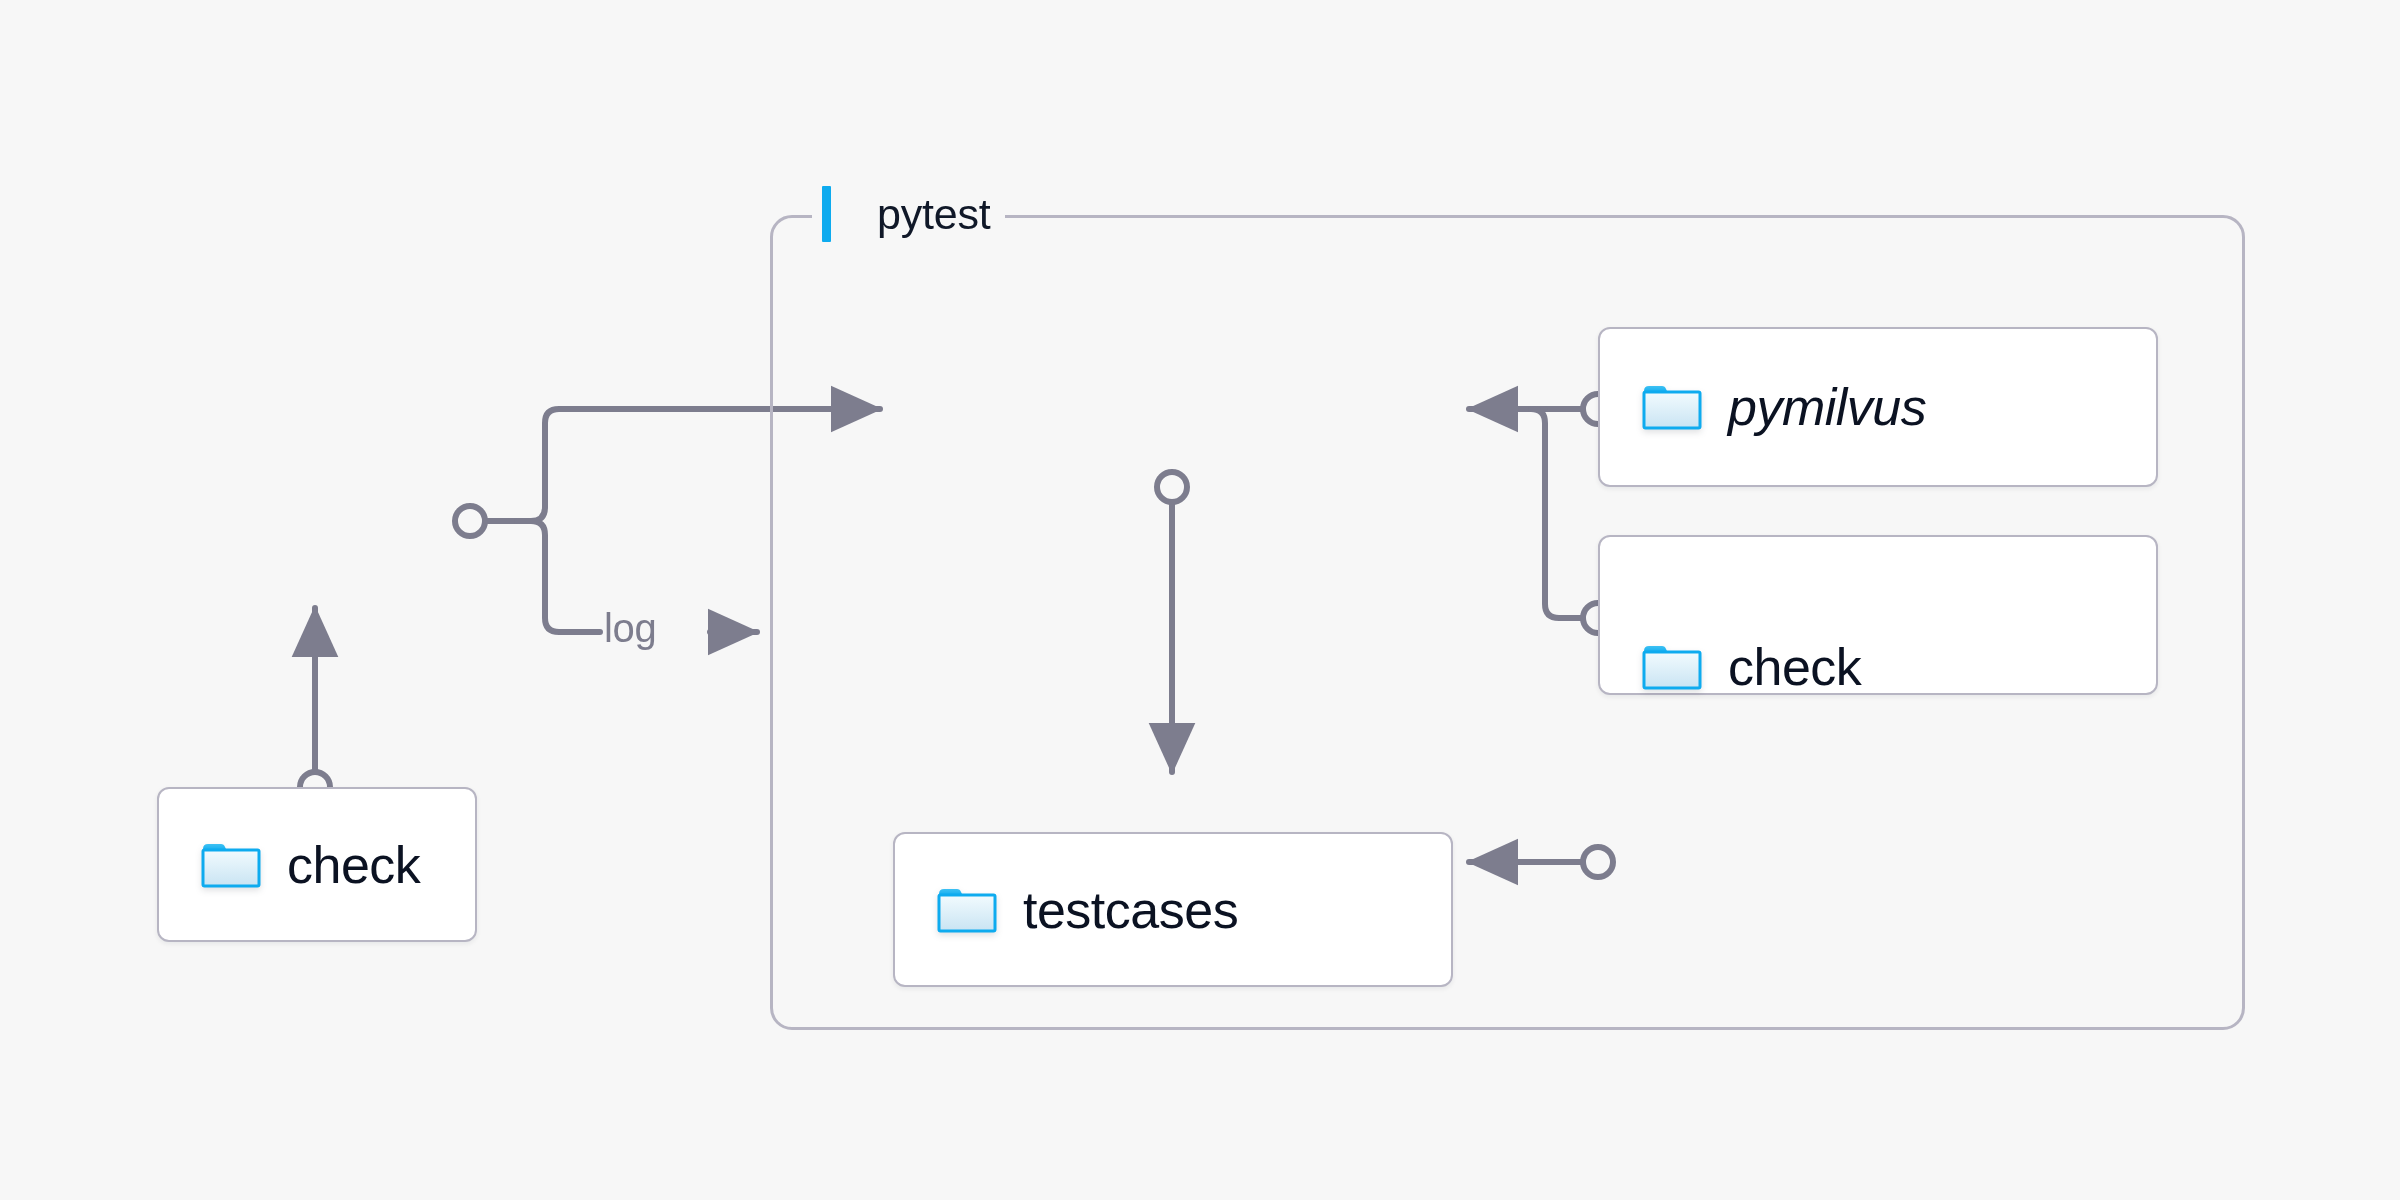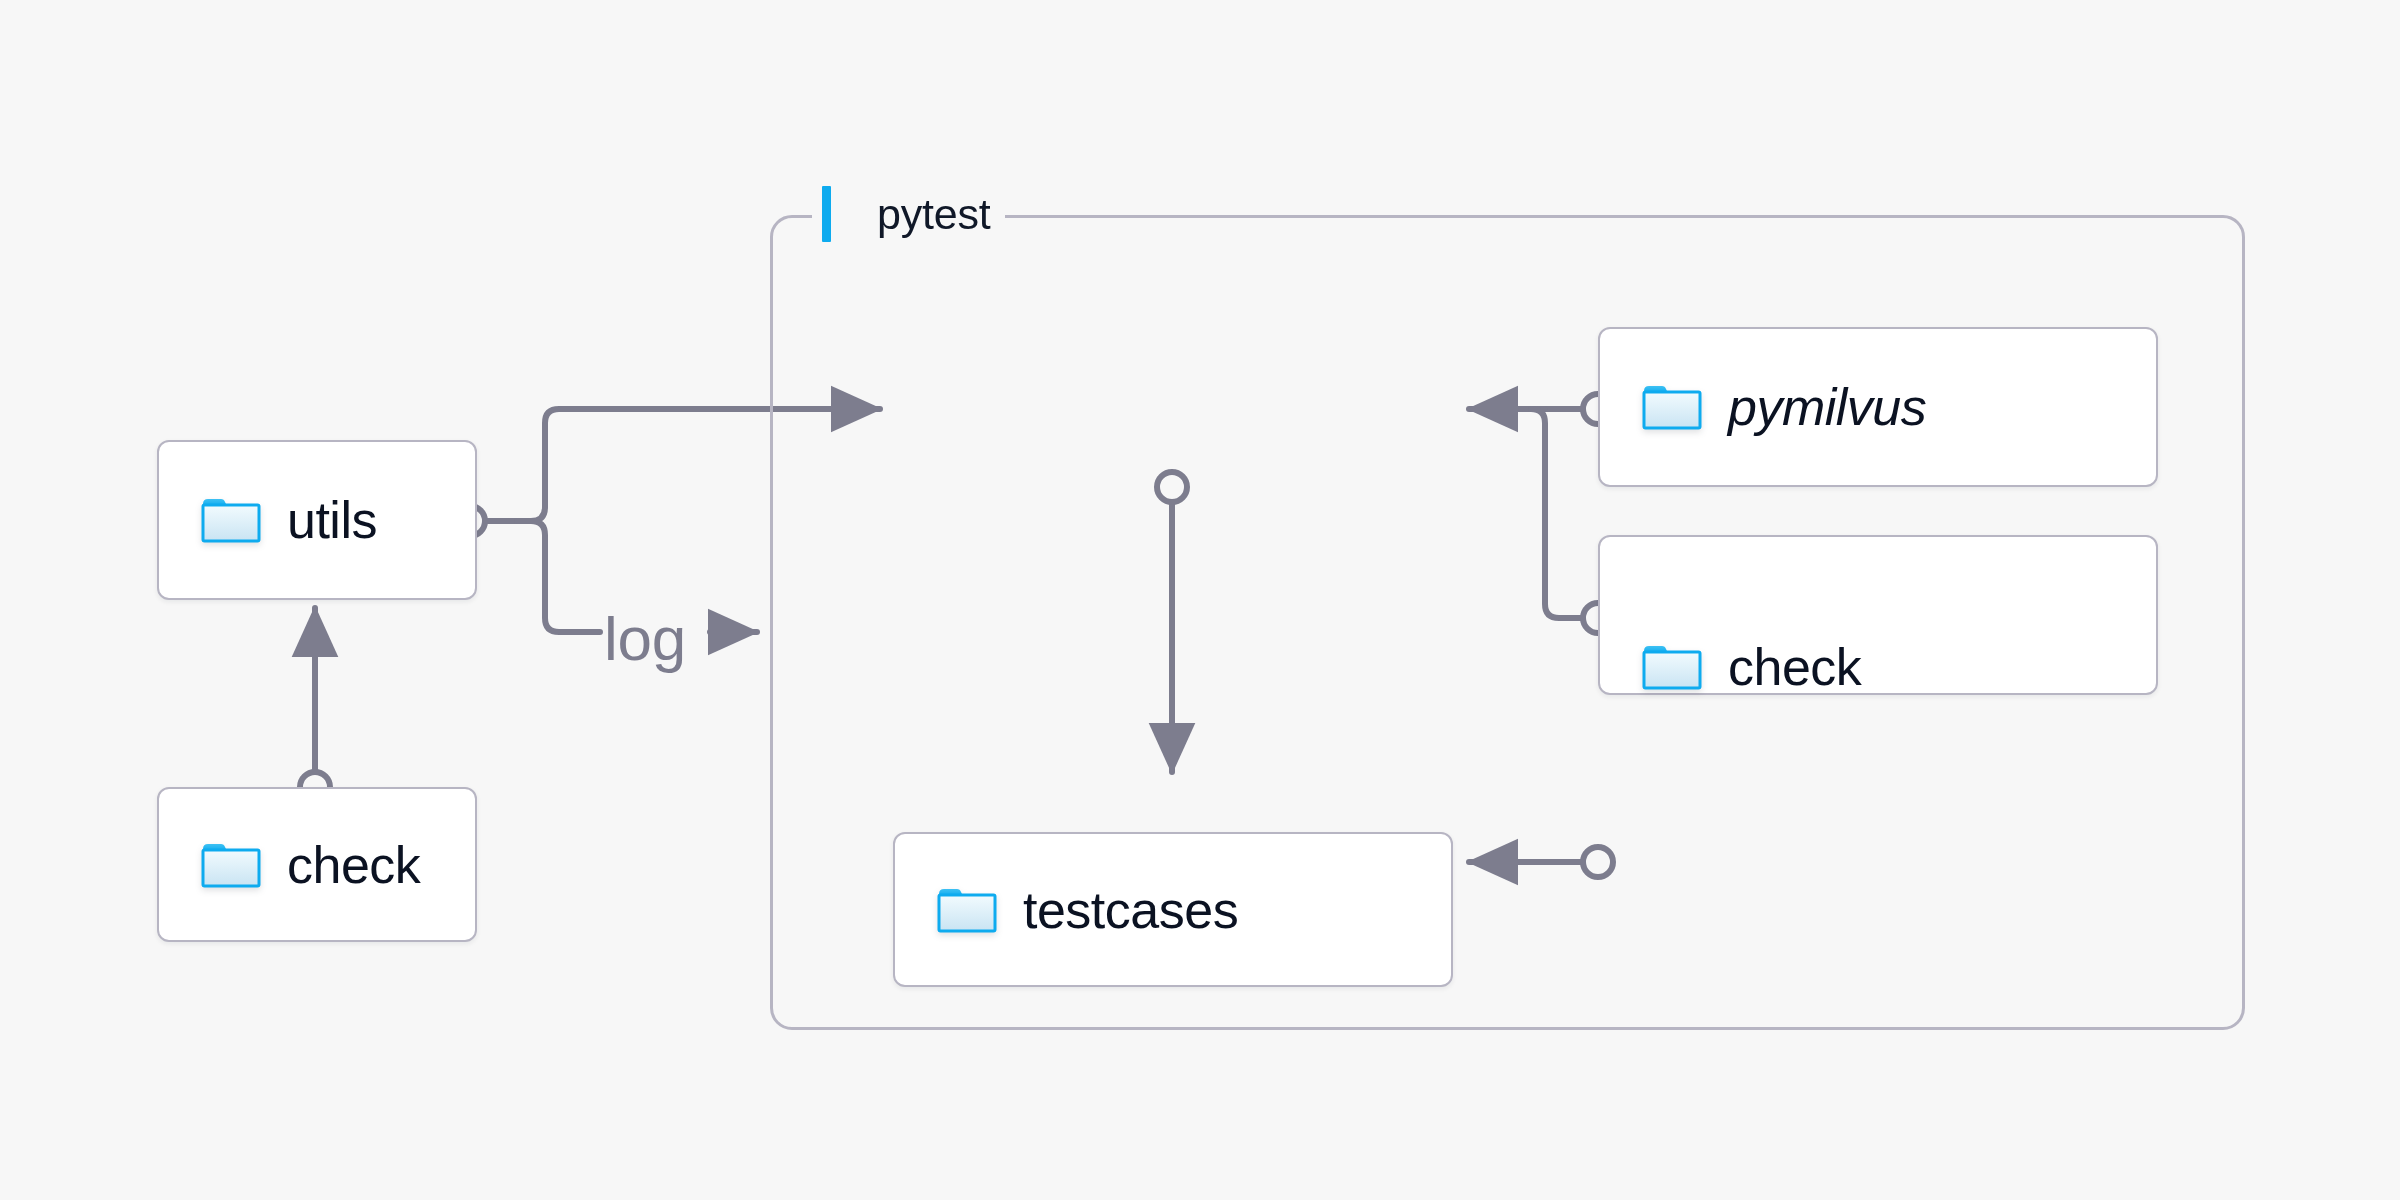--- a/index.html
+++ b/index.html
@@ -83,21 +83,21 @@
     width: 60px;
     height: 48px;
     flex: 0 0 auto;
     display: block;
     filter: drop-shadow(0 3px 3px rgba(16,24,40,0.13));
   }
 
   
   .edge-label {
     position: absolute;
-    font-size: 62px;
+    font-size: 40px;
     color: #7d7d8e;
     letter-spacing: -0.3px;
     white-space: nowrap;
     line-height: 1;
   }
 </style>
 </head>
 <body>
 
 <div id="canvas">
@@ -158,29 +158,20 @@
     </g>
   </svg>
 
   <div class="group-box" style="left:770px; top:215px; width:1475px; height:815px;"></div>
 
   <div class="group-label-wrap" style="left:812px; top:182px;gap:46px;">
     <span class="group-accent-bar"></span>
     <span class="group-label-text">pytest</span>
   </div>
 
-  <div class="node" style="left:157px; top:440px; width:320px; height:160px;">
-    <div class="node-inner">
-      <svg class="folder-icon" viewBox="0 0 60 48" xmlns="http://www.w3.org/2000/svg">
-        <path d="M2 8 q0-5 5-5 h13 q3 0 4 3 l2 4 h-24 z" fill="url(#folderTab)"></path>
-        <rect x="2" y="9" width="56" height="36" rx="1.5" fill="url(#folderFill)" stroke="#0eabef" stroke-width="3"></rect>
-      </svg>
-      <span class="node-label">utils</span>
-    </div>
-  </div>
 
   <div class="node" style="left:157px; top:787px; width:320px; height:155px;">
     <div class="node-inner">
       <svg class="folder-icon" viewBox="0 0 60 48" xmlns="http://www.w3.org/2000/svg">
         <path d="M2 8 q0-5 5-5 h13 q3 0 4 3 l2 4 h-24 z" fill="url(#folderTab)"></path>
         <rect x="2" y="9" width="56" height="36" rx="1.5" fill="url(#folderFill)" stroke="#0eabef" stroke-width="3"></rect>
       </svg>
       <span class="node-label">check</span>
     </div>
   </div>

